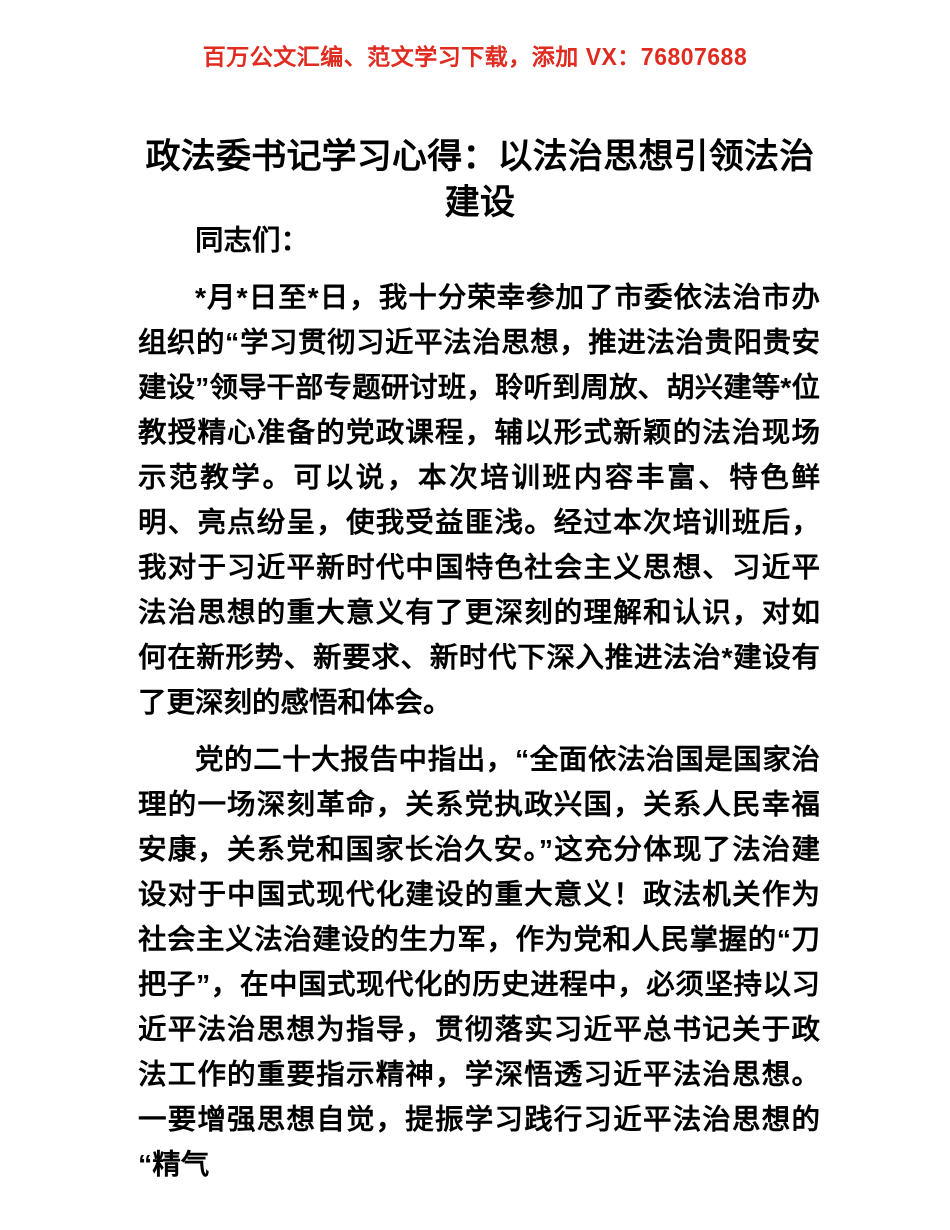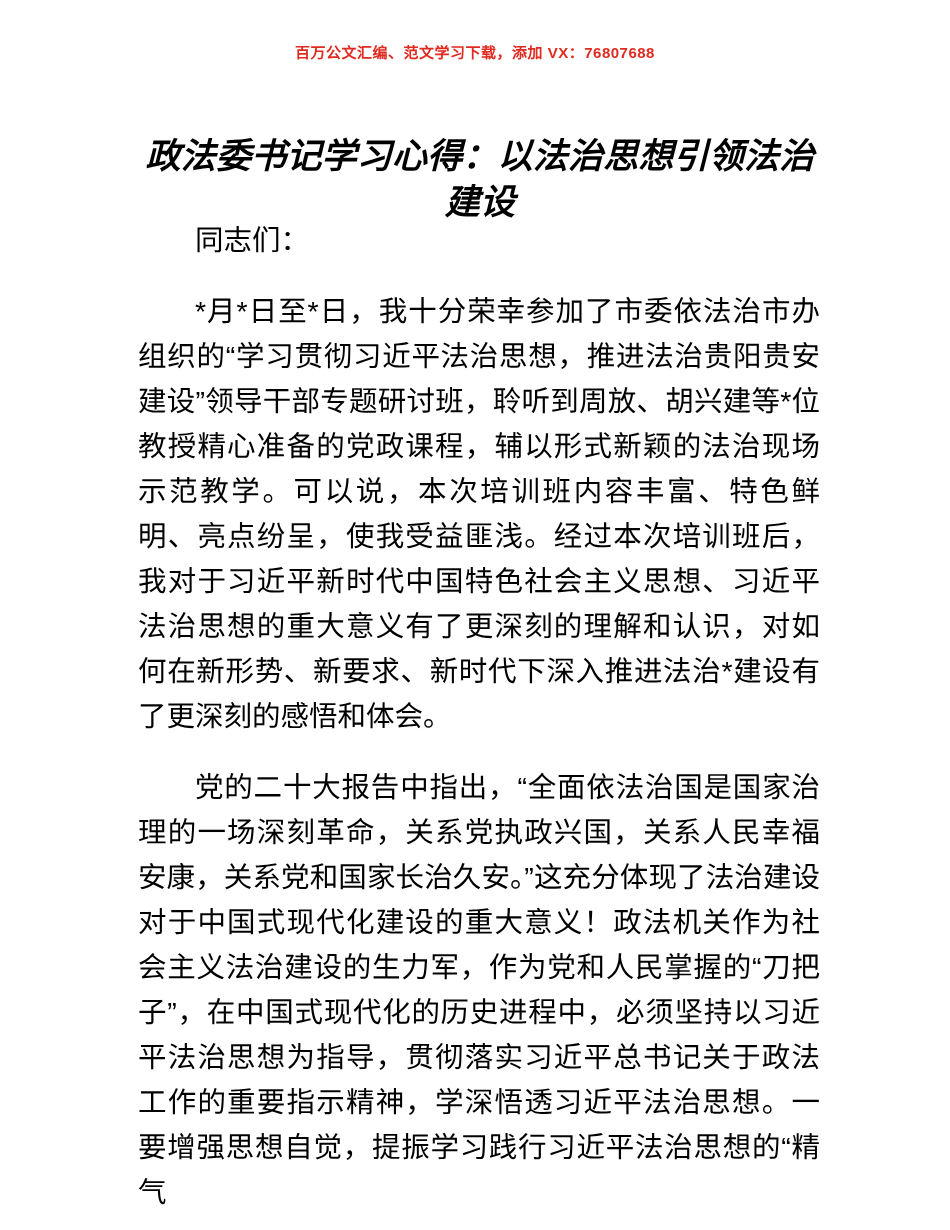--- a/index.html
+++ b/index.html
@@ -25,64 +25,63 @@
     box-sizing: border-box;
   }
 
   
   .promo-header {
     position: absolute;
     top: 44px;
     left: 0;
     width: 950px;
     text-align: center;
-    font-size: 15px;
+    font-size: 23px;
     font-weight: bold;
     letter-spacing: 0.5px;
     line-height: 1.2;
     white-space: nowrap;
     color: #e02b20;
   }
 
   
   .doc-title {
     position: absolute;
     top: 110px;
     left: 138px;
     width: 684px;
     text-align: center;
     font-size: 35px;
     font-weight: bold;
     line-height: 46px;
     letter-spacing: 0.2px;
     color: #000000;
-    font-style: italic;
   }
 
   
   .doc-body {
     position: absolute;
     top: 218px;
     left: 138px;
     width: 682px;
   }
 
   .para {
     font-size: 28.5px;
     line-height: 45px;
     text-align: justify;
     text-justify: inter-ideograph;
     margin: 0 0 0 0;
     letter-spacing: 0px;
     color: #000000;
-    font-weight: 400;
+    font-weight: 700;
   }
 
   .para + .para {
-    margin-top: 26px;
+    margin-top: 12px;
   }
 
   .para.indent {
     text-indent: 2em;
   }
 
   .para.section-head {
     text-indent: 2em;
   }
 </style>

